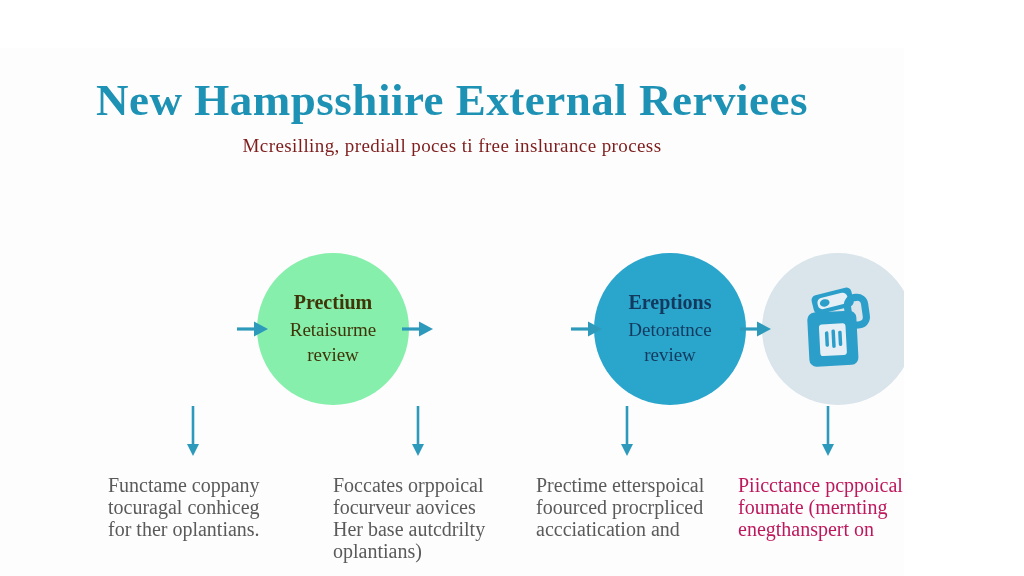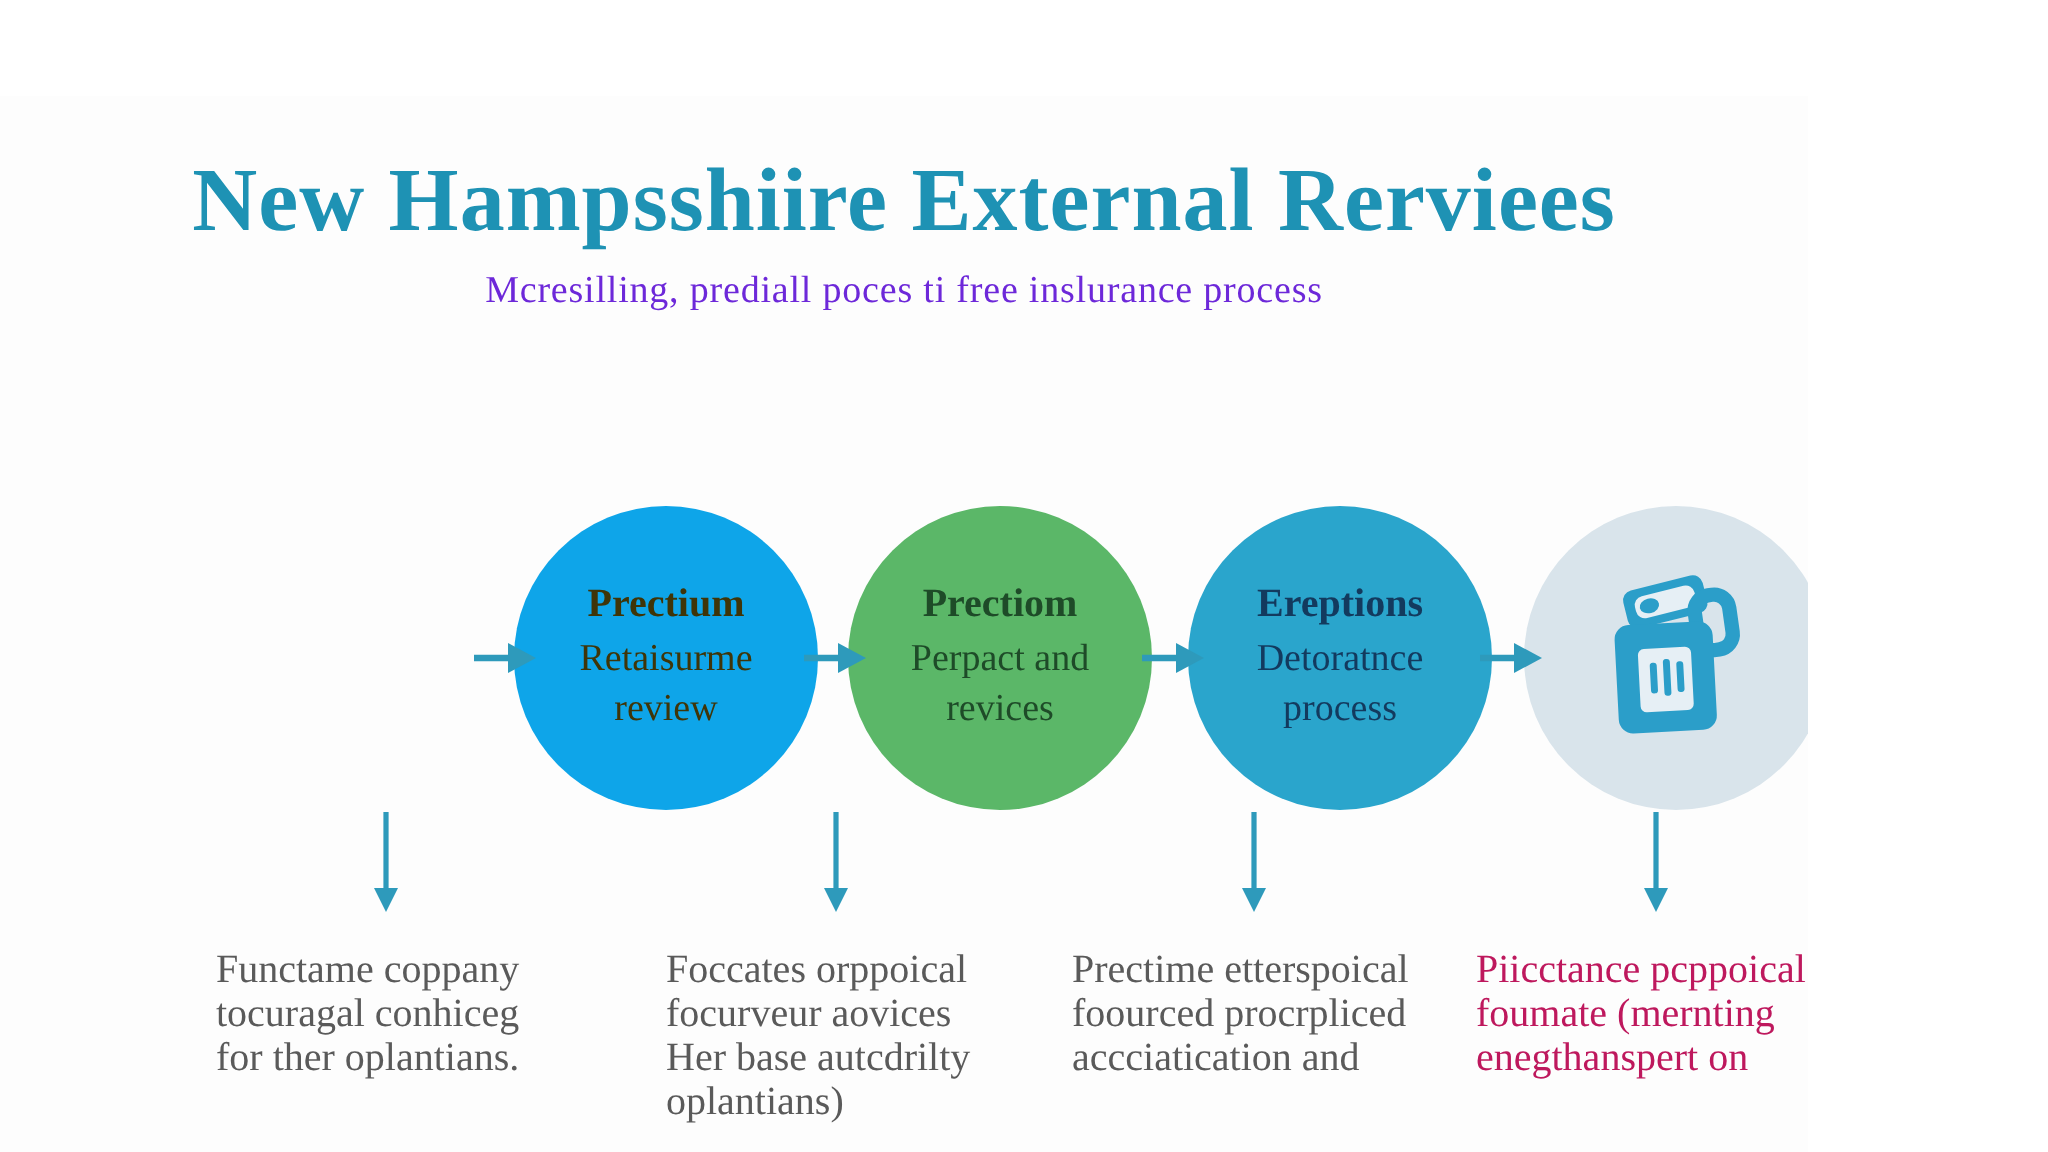--- a/index.html
+++ b/index.html
@@ -68,57 +68,52 @@
   }
   .step-icon { display: block; }
 </style>
 </head>
 <body>
 
 <div class="canvas">
 
   <div class="header">
     <h1 class="title" style="color: rgb(30, 146, 180);">New Hampsshiire External Rerviees</h1>
-    <p class="subtitle" style="color: #6d28d9;">Mcresilling, prediall poces ti free inslurance process</p>
+    <p class="subtitle" style="color: #7f1d1d;">Mcresilling, prediall poces ti free inslurance process</p>
   </div>
 
   <div class="flow">
 
 
     <svg class="conn conn-1" width="32" height="18" viewBox="0 0 32 18" style="color: rgb(46, 154, 187);">
       <line x1="1" y1="9" x2="20" y2="9" stroke="currentColor" stroke-width="3.2"></line>
       <path d="M32 9 L18 1.5 L18 16.5 Z" fill="currentColor"></path>
     </svg>
 
-    <div class="step step-2" style="background: #0ea5e9;">
+    <div class="step step-2" style="background: #86efac;">
       <div class="step-title" style="color: rgb(63, 53, 8);">Prectium</div>
       <div class="step-sub" style="color: rgb(63, 53, 8);">Retaisurme
 review</div>
     </div>
 
     <svg class="conn conn-2" width="32" height="18" viewBox="0 0 32 18" style="color: rgb(46, 154, 187);">
       <line x1="1" y1="9" x2="20" y2="9" stroke="currentColor" stroke-width="3.2"></line>
       <path d="M32 9 L18 1.5 L18 16.5 Z" fill="currentColor"></path>
     </svg>
 
-    <div class="step step-3" style="background: rgb(91, 183, 104);">
-      <div class="step-title" style="color: rgb(30, 75, 40);">Prectiom</div>
-      <div class="step-sub" style="color: rgb(30, 75, 40);">Perpact and
-revices</div>
-    </div>
 
     <svg class="conn conn-3" width="32" height="18" viewBox="0 0 32 18" style="color: rgb(46, 154, 187);">
       <line x1="1" y1="9" x2="20" y2="9" stroke="currentColor" stroke-width="3.2"></line>
       <path d="M32 9 L18 1.5 L18 16.5 Z" fill="currentColor"></path>
     </svg>
 
     <div class="step step-4" style="background: rgb(42, 165, 204);">
       <div class="step-title" style="color: rgb(19, 58, 94);">Ereptions</div>
       <div class="step-sub" style="color: rgb(19, 58, 94);">Detoratnce
-process</div>
+review</div>
     </div>
 
     <svg class="conn conn-4" width="32" height="18" viewBox="0 0 32 18" style="color: rgb(46, 154, 187);">
       <line x1="1" y1="9" x2="20" y2="9" stroke="currentColor" stroke-width="3.2"></line>
       <path d="M32 9 L18 1.5 L18 16.5 Z" fill="currentColor"></path>
     </svg>
 
     <div class="step step-5" style="background: rgb(217, 228, 235);">
       <svg class="step-icon" width="80" height="90" viewBox="0 0 78 88" style="color: rgb(43, 158, 201);">
         <g transform="rotate(-14 30 18)">

